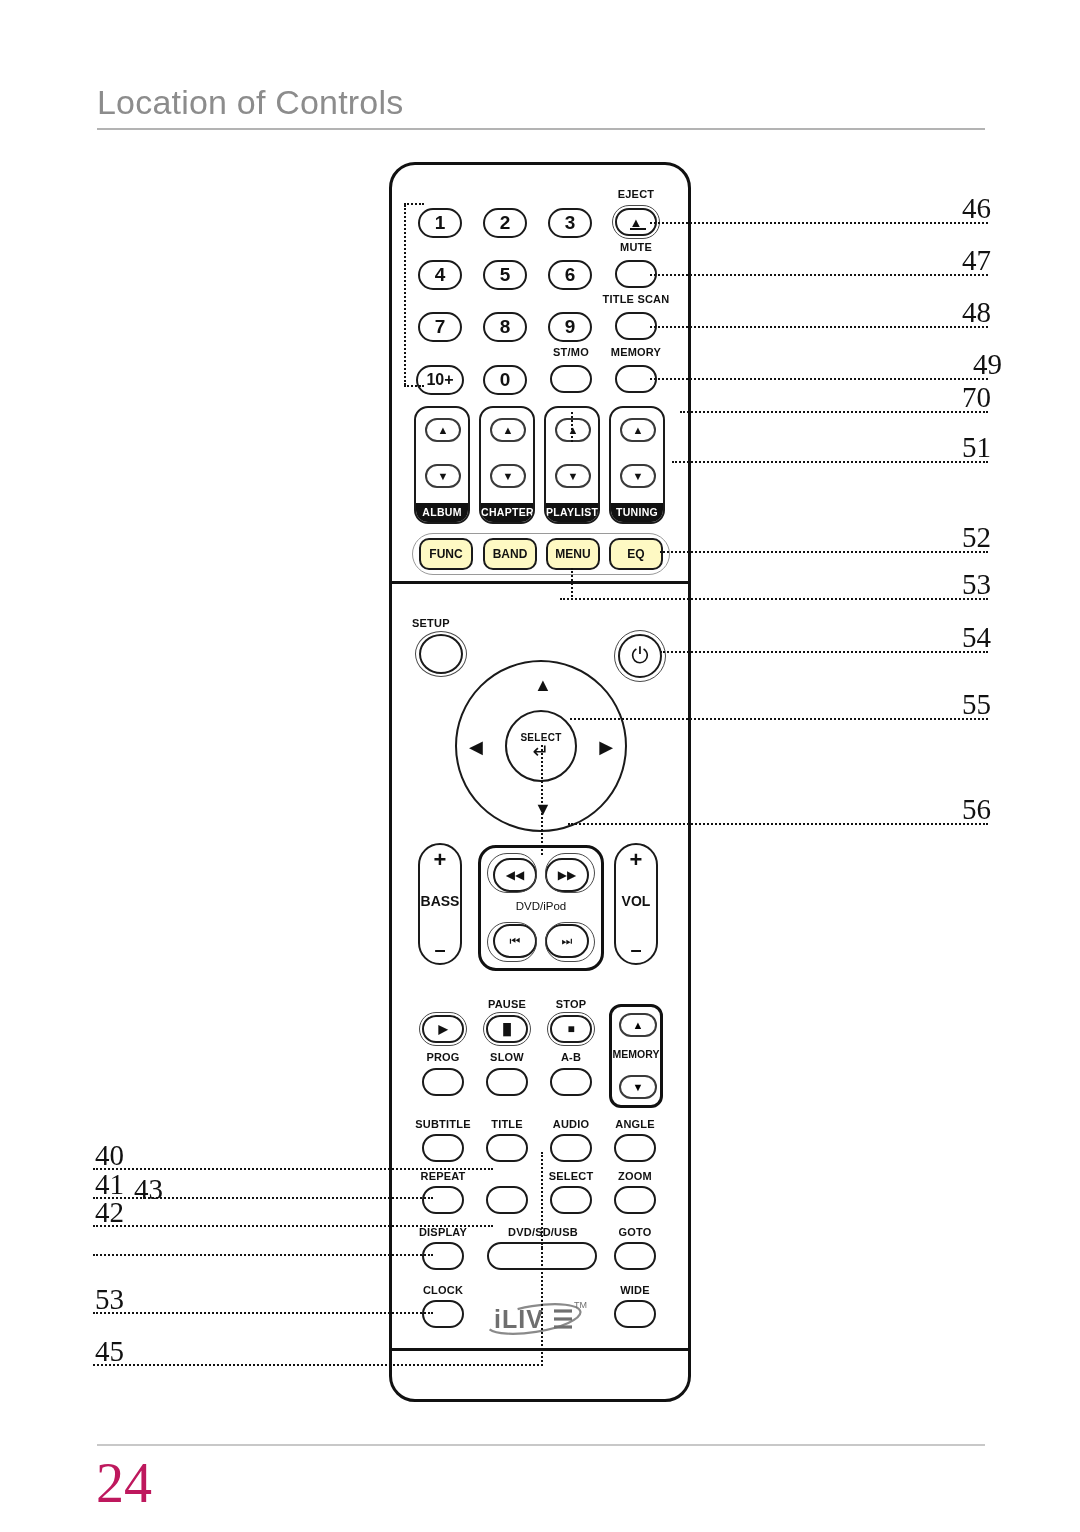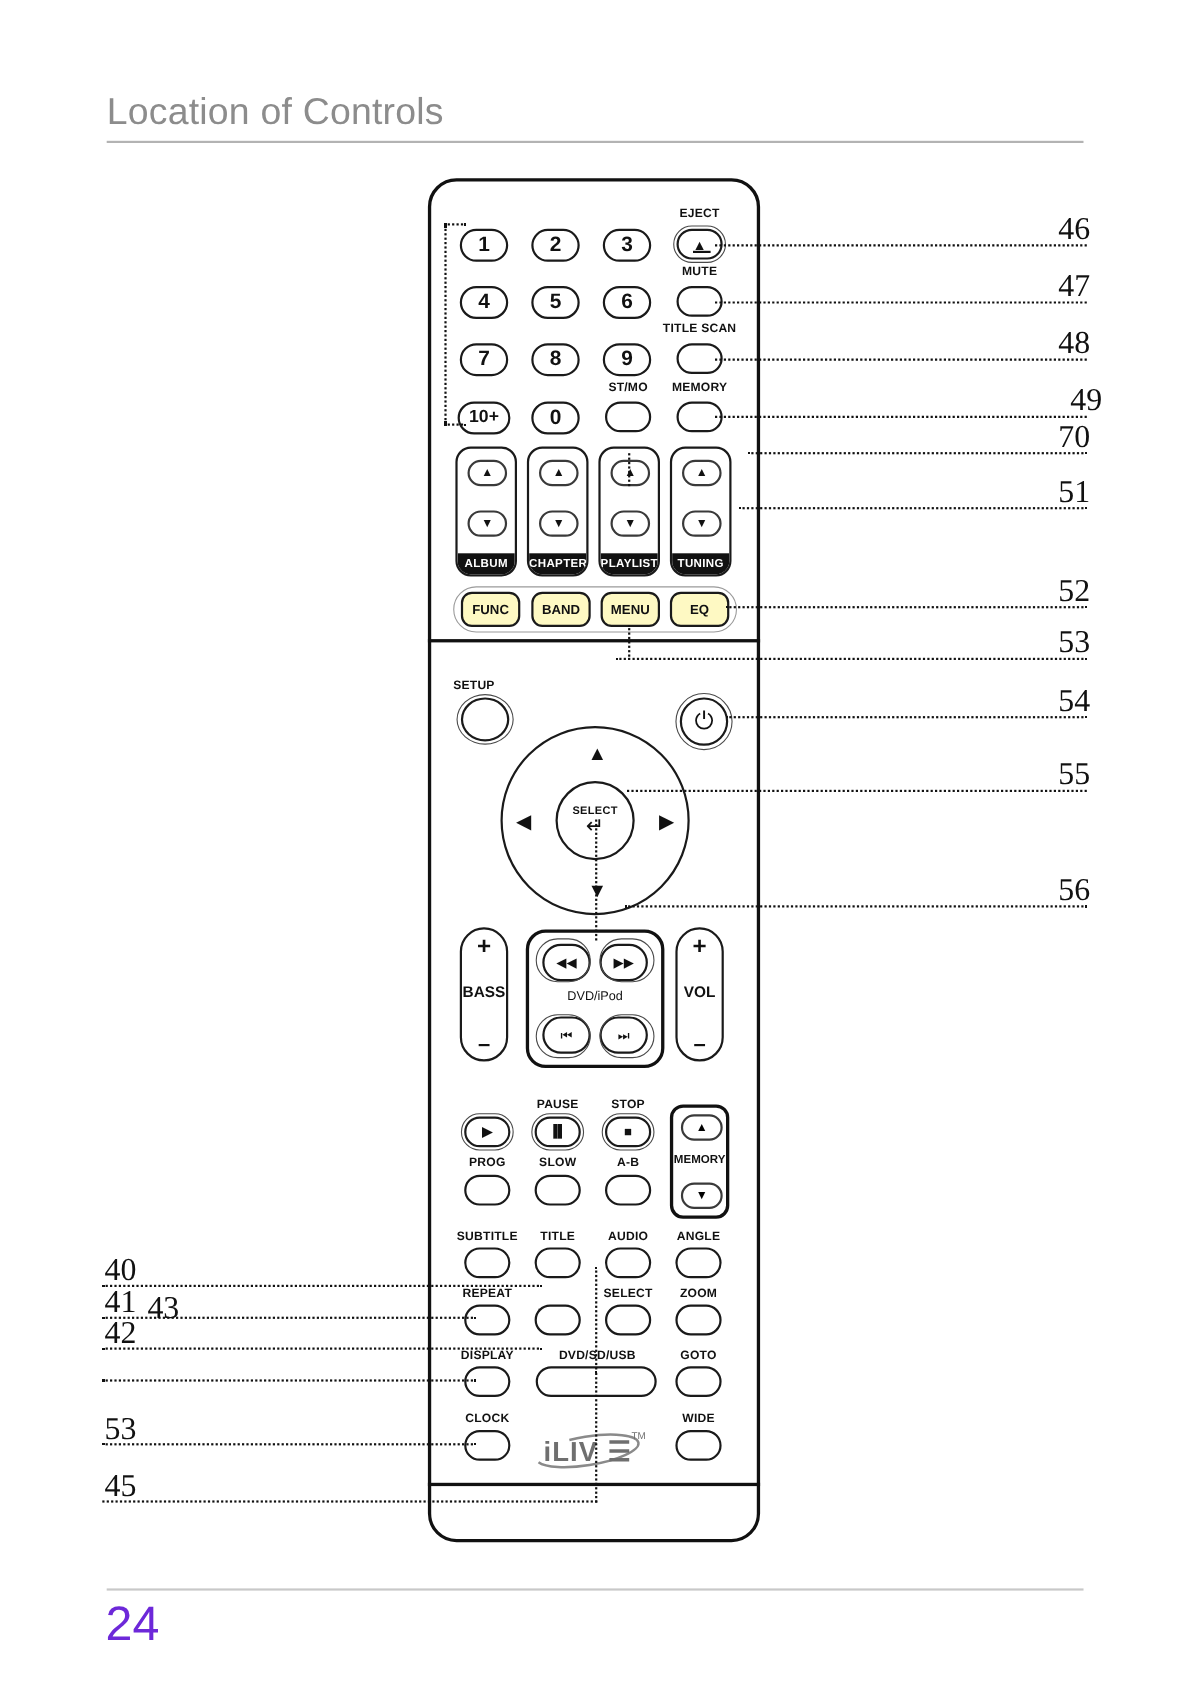--- a/index.html
+++ b/index.html
@@ -33,23 +33,23 @@
   
   #footer-rule {
     position: absolute;
     left: 97px; top: 1444px;
     width: 888px; height: 2px;
     background: #c8c8c8;
   }
   #page-number {
     position: absolute;
     left: 96px; top: 1455px;
-    font-size: 44px;
-    color: #6d28d9;
-    font-family: Liberation Sans, sans-serif;
+    font-size: 56px;
+    color: #be185d;
+    font-family: Liberation Serif, serif;
     line-height: 1;
   }
 
   
   #remote {
     position: absolute;
     left: 389px; top: 162px;
     width: 302px; height: 1240px;
     border: 3px solid #111;
     border-radius: 26px;

